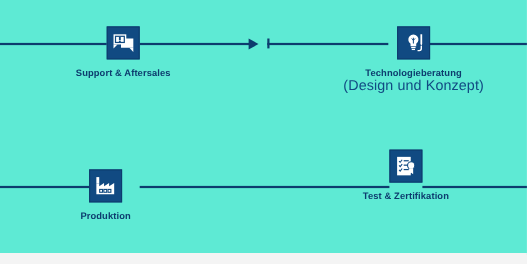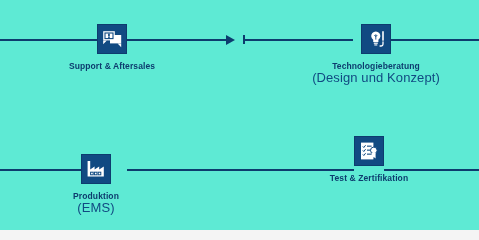--- a/index.html
+++ b/index.html
@@ -150,21 +150,20 @@
           <polygon points="2.6,9.0 5.2,9.0 5.2,11.4 9.6,8.4 9.6,11.4 14.2,8.4 14.2,11.4 18.8,8.4 18.8,18.6 2.6,18.6" fill="#ffffff"></polygon>
 
           <rect x="5.6" y="14.2" width="2.6" height="2.6" fill="none" stroke="#114a82" stroke-width="1"></rect>
           <rect x="9.4" y="14.2" width="2.6" height="2.6" fill="none" stroke="#114a82" stroke-width="1"></rect>
           <rect x="13.2" y="14.2" width="2.6" height="2.6" fill="none" stroke="#114a82" stroke-width="1"></rect>
         </svg>
       </span>
     </div>
     <div class="labels">
       <div class="label-main">Produktion</div>
-      <div class="label-sub">(EMS)</div>
     </div>
   </div>
 
   <div class="node" style="left:354px; top:136px; width:30px;">
     <div class="tile">
       <span>
         <svg width="22" height="22" viewBox="0 0 22 22">
 
           <rect x="3.0" y="2.6" width="12.4" height="16.8" fill="#ffffff"></rect>
 

